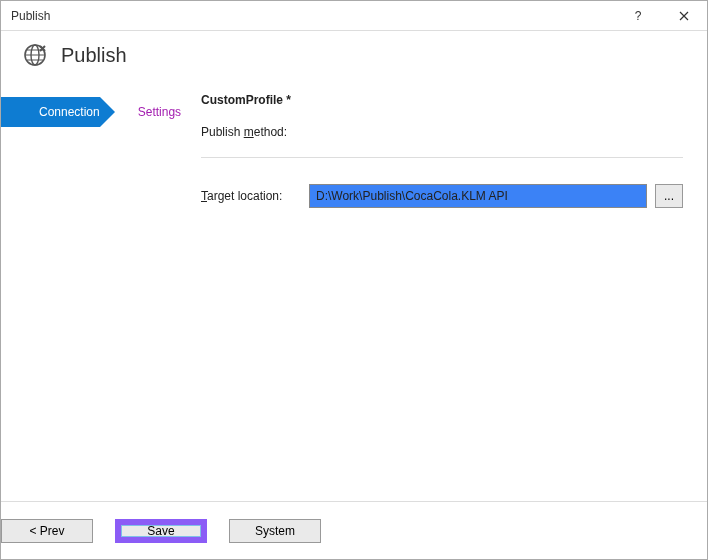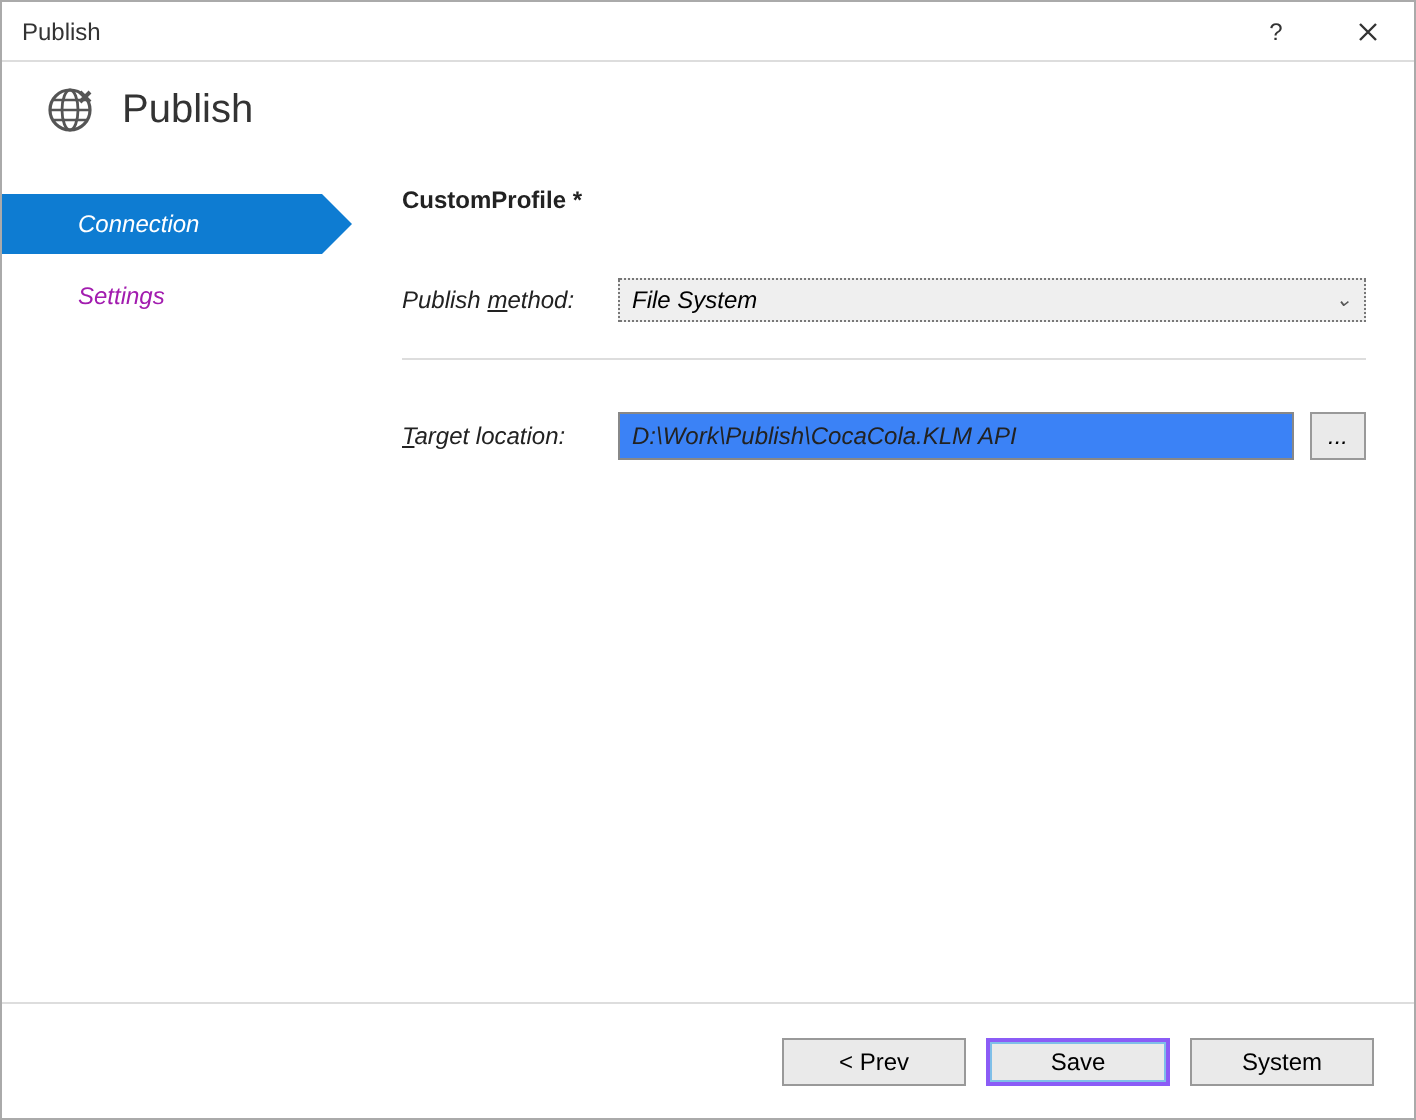--- a/index.html
+++ b/index.html
@@ -10,41 +10,41 @@
 .titlebar .win-btn { width: 46px; height: 30px; display: flex; align-items: center; justify-content: center; color: #333; }
 .titlebar .help-btn { font-size: 14px; }
 .titlebar .close-btn svg { width: 10px; height: 10px; }
 
 .header { display: flex; align-items: center; padding: 12px 18px 16px 22px; gap: 14px; }
 .header .globe { width: 24px; height: 24px; color: #444; }
 .header .page-title { font-size: 20px; font-weight: 400; color: #333; }
 
 .body { flex: 1; display: flex; padding: 10px 24px 0 0; }
 
-.sidebar { width: 180px; display: flex; flex-direction: column; padding-top: 4px; font-style: italic; }
+.sidebar { width: 180px; display: flex; flex-direction: row; padding-top: 4px; }
 .nav-item { position: relative; height: 30px; display: flex; align-items: center; padding-left: 38px; color: #a21caf; margin-bottom: 6px; cursor: pointer; }
 .nav-item.active { background: #0e7cd2; color: #fff; width: 160px; }
 .nav-item.active::after { content: ""; position: absolute; right: -15px; top: 0; border-left: 15px solid #0e7cd2; border-top: 15px solid transparent; border-bottom: 15px solid transparent; }
 
 .content { flex: 1; padding-left: 20px; }
-.profile-title { font-weight: 700; color: #222; margin-bottom: 32px; }
+.profile-title { font-weight: 700; color: #222; margin-bottom: 18px; }
 
-.row { display: flex; align-items: center; margin-bottom: 12px; font-style: italic; }
+.row { display: flex; align-items: center; margin-bottom: 12px; }
 .row .lbl { width: 108px; color: #222; }
 .select { flex: 1; height: 22px; border: 1px dotted #777; background: #efefef; display: flex; align-items: center; padding: 0 6px; position: relative; }
 .select .chev { position: absolute; right: 6px; font-size: 10px; color: #555; }
 
 .hr { border: none; border-top: 1px solid #ddd; margin: 18px 0 26px 0; }
 
 .text-input { flex: 1; height: 24px; border: 1px solid #888; padding: 0 6px; display: flex; align-items: center; color: #222; background: #3b82f6; }
 .browse-btn { width: 28px; height: 24px; margin-left: 8px; border: 1px solid #999; background: #eaeaea; display: flex; align-items: center; justify-content: center; cursor: pointer; text-align:center;}
 
-.footer { height: 58px; border-top: 1px solid #ddd; display: flex; align-items: center; justify-content: flex-end; padding-right: 20px; gap: 10px; }
+.footer { height: 58px; border-top: 1px solid #ddd; display: flex; align-items: center; padding-right: 20px; gap: 22px; }
 .btn { width: 92px; height: 24px; border: 1px solid #999; background: #eaeaea; display: flex; align-items: center; justify-content: center; cursor: pointer; }
-.btn.default { border: 2px solid #8b5cf6; box-shadow: 0 0 0 1px #7fbfe8 inset; }
+.btn.default { border: 6px solid #8b5cf6; box-shadow: 0 0 0 1px #7fbfe8 inset; }
 
 .u { text-decoration: underline; }
 </style>
 </head>
 <body>
 
 <div class="titlebar">
   <span class="title">Publish</span>
   <div class="win-btn help-btn">
       <span>?</span>
@@ -74,24 +74,20 @@
     <div class="nav-item">
       <span>Settings</span>
     </div>
   </div>
 
   <div class="content">
     <div class="profile-title">CustomProfile *</div>
 
     <div class="row">
       <span class="lbl">Publish <span class="u">m</span>ethod:</span>
-      <div class="select">
-        <span>File System</span>
-        <span class="chev">⌄</span>
-      </div>
     </div>
 
     <hr class="hr">
 
     <div class="row">
       <span class="lbl"><span class="u">T</span>arget location:</span>
       <div class="text-input">
         <span>D:\Work\Publish\CocaCola.KLM API</span>
       </div>
       <div class="browse-btn">

